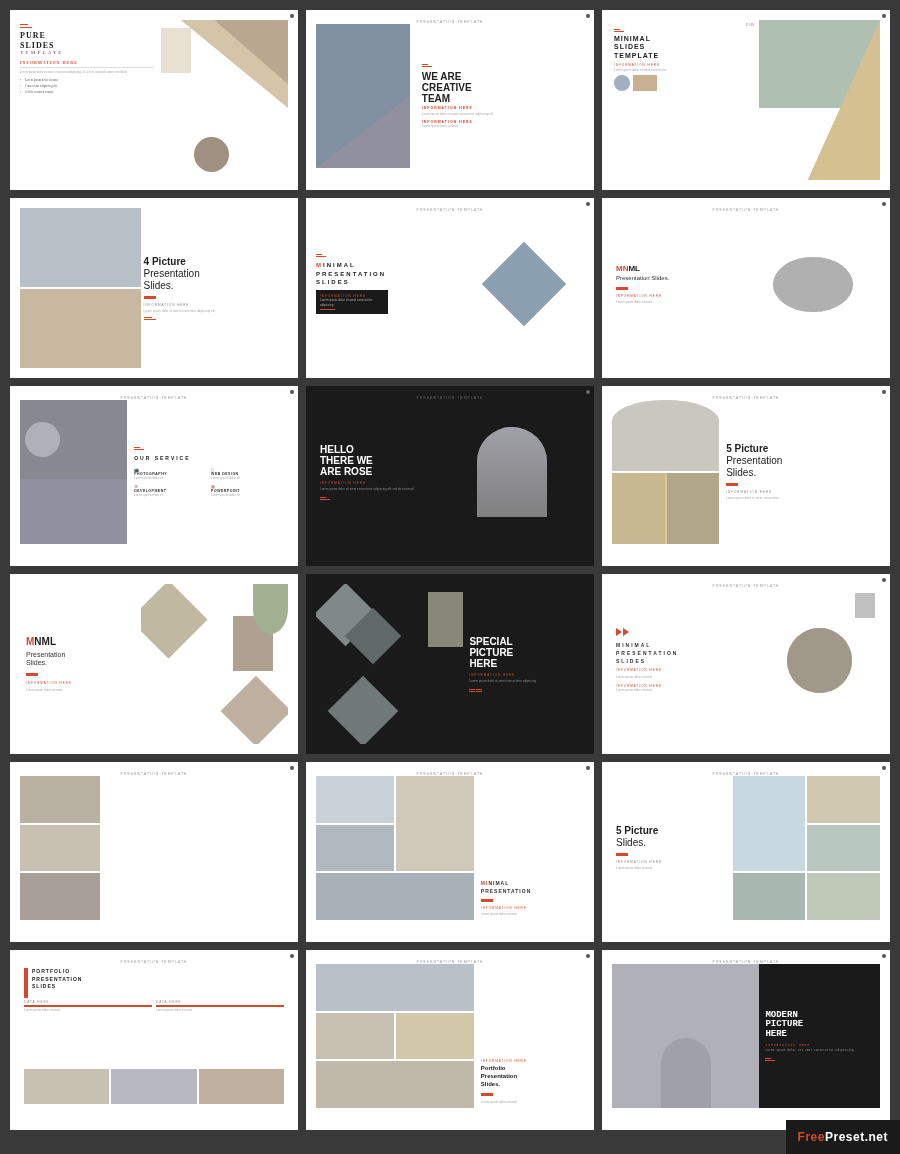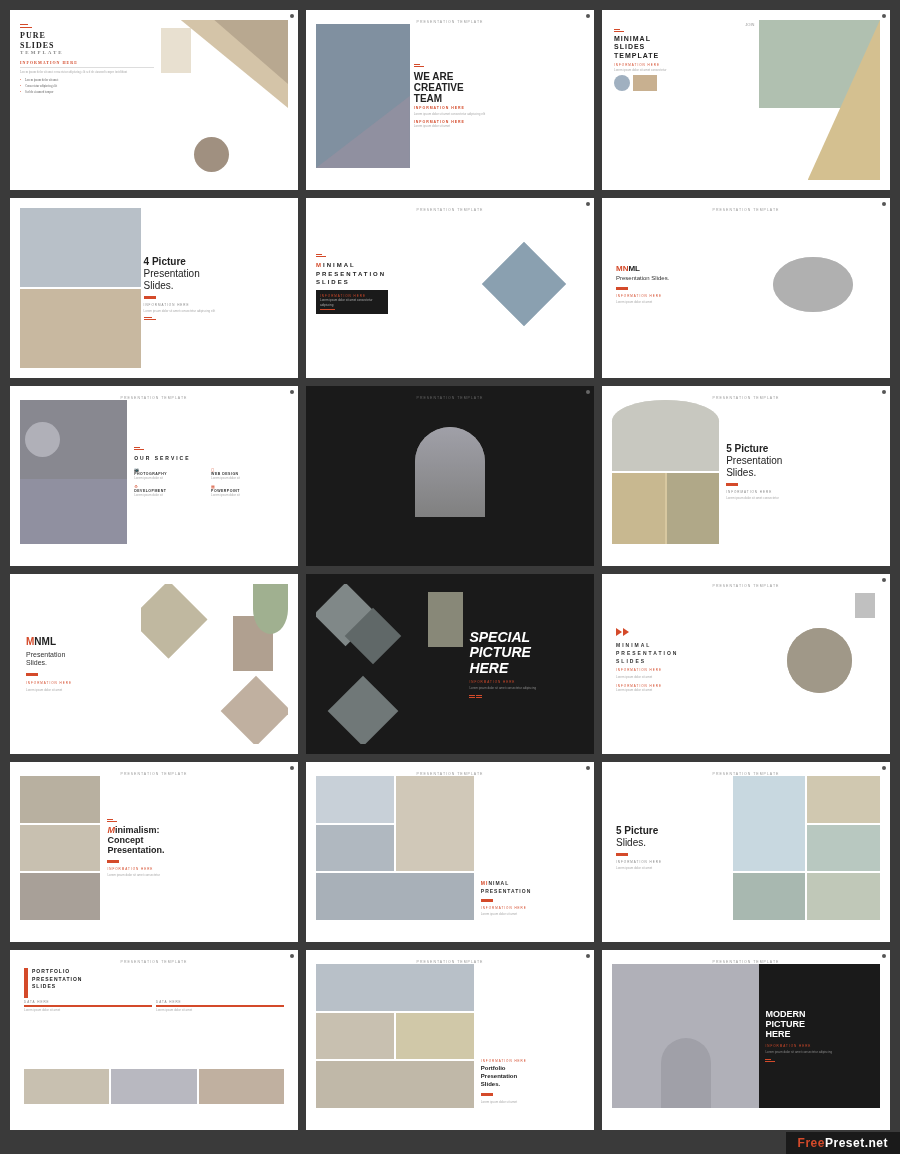--- a/index.html
+++ b/index.html
@@ -135,21 +135,21 @@
         <div style="position:absolute; top:0; right:0; width:55%; height:40%; background:#b8a890; clip-path:polygon(0 0,100% 0,100% 100%);"></div>
         <div style="position:absolute; bottom:5%; left:30%; width:35px; height:35px; border-radius:50%; background:#a09080; overflow:hidden;"></div>
         <div style="position:absolute; top:5%; left:5%; width:30px; height:45px; background:#e8e0d0;"></div>
       </div>
     </div>
   </div>
 
   <div class="slide" style="background:#fff;">
     <div class="corner-dot"></div>
     <div class="slide-label">PRESENTATION TEMPLATE</div>
-    <div style="display:flex; height:90%; gap:4px;">
+    <div style="display:flex; height:90%; gap:12px;">
       <div style="width:35%; position:relative; overflow:hidden;">
         <div style="position:absolute; top:0; left:0; width:100%; height:100%; background:#8090a0;"></div>
         <div style="position:absolute; bottom:0; left:0; width:100%; height:50%; background:#9090a0; clip-path:polygon(0 100%, 100% 0, 100% 100%);"></div>
       </div>
       <div style="flex:1; display:flex; flex-direction:column; justify-content:center; gap:2px;">
         <div style="display:flex; flex-direction:column; gap:1px; margin-bottom:2px;">
           <div style="width:6px; height:1px; background:#d44a2a;"></div>
           <div style="width:10px; height:1px; background:#d44a2a;"></div>
         </div>
         <div style="font-size:10px; font-weight:900; text-transform:uppercase; line-height:1.1; color:#222;">
@@ -314,20 +314,33 @@
         </div>
       </div>
     </div>
   </div>
 
   <div class="slide dark">
     <div class="corner-dot" style="background:#666;"></div>
     <div class="slide-label" style="color:#666;">PRESENTATION TEMPLATE</div>
     <div style="display:flex; height:90%; gap:3px;">
 
+      <div style="width:45%; display:flex; flex-direction:column; justify-content:center; padding:4px; gap:2px;">
+        <div style="font-size:10px; font-weight:900; text-transform:uppercase; line-height:1.1; color:#fff;">
+          <div>HELLO</div>
+          <div>THERE WE</div>
+          <div>ARE ROSE</div>
+        </div>
+        <div class="lbl" style="color:#d44a2a; font-size:3px; margin-top:2px;">INFORMATION HERE</div>
+        <div style="font-size:3px; color:#888; line-height:1.4;">Lorem ipsum dolor sit amet consectetur adipiscing elit sed do eiusmod</div>
+        <div style="display:flex; flex-direction:column; gap:1px; margin-top:3px;">
+          <div style="width:6px; height:1px; background:#d44a2a;"></div>
+          <div style="width:10px; height:1px; background:#d44a2a;"></div>
+        </div>
+      </div>
 
       <div style="flex:1; position:relative; overflow:hidden; display:flex; align-items:center; justify-content:center;">
         <div style="width:70px; height:90px; background:#909090; border-radius:35px 35px 0 0; overflow:hidden; position:relative;">
           <div style="position:absolute; inset:0; background:linear-gradient(to bottom, #a0a0a8, #808080);"></div>
         </div>
       </div>
     </div>
   </div>
 
   <div class="slide">
@@ -388,21 +401,21 @@
     <div style="display:flex; height:100%; gap:2px;">
 
       <div style="width:55%; position:relative; overflow:hidden;">
         <div style="position:absolute; top:5%; left:5%; width:45px; height:45px; transform:rotate(45deg); background:#808888; overflow:hidden;"></div>
         <div style="position:absolute; bottom:5%; left:15%; width:50px; height:50px; transform:rotate(45deg); background:#707878; overflow:hidden;"></div>
         <div style="position:absolute; top:20%; left:25%; width:40px; height:40px; transform:rotate(45deg); background:#606868; overflow:hidden;"></div>
         <div style="position:absolute; top:5%; right:0; width:35px; height:55px; background:#888878;"></div>
       </div>
 
       <div style="flex:1; display:flex; flex-direction:column; justify-content:center; padding:4px; gap:2px;">
-        <div style="font-size:14px; font-weight:900; text-transform:uppercase; line-height:1.1; color:#fff;font-style:italic;">
+        <div style="font-size:10px; font-weight:900; text-transform:uppercase; line-height:1.1; color:#fff;">
           <div>SPECIAL</div>
           <div>PICTURE</div>
           <div>HERE</div>
         </div>
         <div class="lbl" style="color:#d44a2a; font-size:3px; margin-top:2px;">INFORMATION HERE</div>
         <div style="font-size:3px; color:#888; line-height:1.4;">Lorem ipsum dolor sit amet consectetur adipiscing</div>
         <div style="display:flex; flex-direction:column; gap:1px; margin-top:3px; align-items:flex-start;">
           <div style="display:flex; gap:1px;">
             <div style="width:6px; height:1px; background:#d44a2a;"></div>
             <div style="width:6px; height:1px; background:#d44a2a;"></div>
@@ -452,34 +465,20 @@
     <div class="corner-dot"></div>
     <div class="slide-label">PRESENTATION TEMPLATE</div>
     <div style="display:flex; height:90%; gap:3px;">
 
       <div style="width:30%; display:flex; flex-direction:column; gap:2px; overflow:hidden;">
         <div style="flex:1; background:#b8b0a0; overflow:hidden;"></div>
         <div style="flex:1; background:#c8c0b0; overflow:hidden;"></div>
         <div style="flex:1; background:#a8a098; overflow:hidden;"></div>
       </div>
 
-      <div style="flex:1; display:flex; flex-direction:column; justify-content:center; gap:2px; padding:4px;">
-        <div style="display:flex; flex-direction:column; gap:1px; margin-bottom:2px;">
-          <div style="width:6px; height:1px; background:#d44a2a;"></div>
-          <div style="width:10px; height:1px; background:#d44a2a;"></div>
-        </div>
-        <div style="font-size:9px; font-weight:900; line-height:1.1; color:#222;">
-          <div><span style="font-style:italic; color:#d44a2a;">M</span>inimalism:</div>
-          <div>Concept</div>
-          <div>Presentation.</div>
-        </div>
-        <div class="red-rect"></div>
-        <div class="lbl" style="color:#d44a2a; font-size:3px;">INFORMATION HERE</div>
-        <div class="body-text">Lorem ipsum dolor sit amet consectetur</div>
-      </div>
     </div>
   </div>
 
   <div class="slide">
     <div class="corner-dot"></div>
     <div class="slide-label">PRESENTATION TEMPLATE</div>
     <div style="display:flex; height:90%; gap:3px;">
 
       <div style="flex:1; display:grid; grid-template-columns:1fr 1fr; grid-template-rows:1fr 1fr 1fr; gap:2px;">
         <div style="background:#c8d0d8; grid-column:1; grid-row:1;"></div>
@@ -580,33 +579,33 @@
   <div class="slide">
     <div class="corner-dot"></div>
     <div class="slide-label">PRESENTATION TEMPLATE</div>
     <div style="display:flex; height:90%; gap:0;">
 
       <div style="flex:1; position:relative; overflow:hidden;">
         <div style="position:absolute; inset:0; background:#b0b0b8;"></div>
         <div style="position:absolute; bottom:0; left:50%; transform:translateX(-50%); width:50px; height:70px; background:#a0a0a8; border-radius:25px 25px 0 0;"></div>
       </div>
 
-      <div style="width:45%; background:#1a1a1a; display:flex; flex-direction:column; justify-content:center; padding:6px; gap:2px;">
+      <div style="width:45%; background:#1a1a1a; display:flex; flex-direction:column; justify-content:center; padding:6px; gap:2px;font-family:Liberation Mono, monospace;">
         <div style="font-size:9px; font-weight:900; text-transform:uppercase; line-height:1.1; color:#fff;">
           <div>MODERN</div>
           <div>PICTURE</div>
           <div>HERE</div>
         </div>
         <div class="lbl" style="color:#d44a2a; font-size:3px; margin-top:2px;">INFORMATION HERE</div>
         <div style="font-size:3px; color:#888; line-height:1.4;">Lorem ipsum dolor sit amet consectetur adipiscing</div>
         <div style="display:flex; flex-direction:column; gap:1px; margin-top:3px;">
           <div style="width:6px; height:1px; background:#d44a2a;"></div>
           <div style="width:10px; height:1px; background:#d44a2a;"></div>
         </div>
       </div>
     </div>
   </div>
 
 </div>
 
-<div style="position:fixed; bottom:0; right:0; background:#1a1a1a; color:#fff; font-size:12px; font-weight:700; padding:4px 12px; letter-spacing:0.5px; z-index:1000;">
+<div style="position:fixed; bottom:0; right:0; background:#1a1a1a; color:#fff; font-size:12px; font-weight:700; padding:10px 12px; letter-spacing:0.5px; z-index:1000;">
   <span style="color:#d44a2a;">Free</span><span>Preset.net</span>
 </div>
 
 </body></html>

